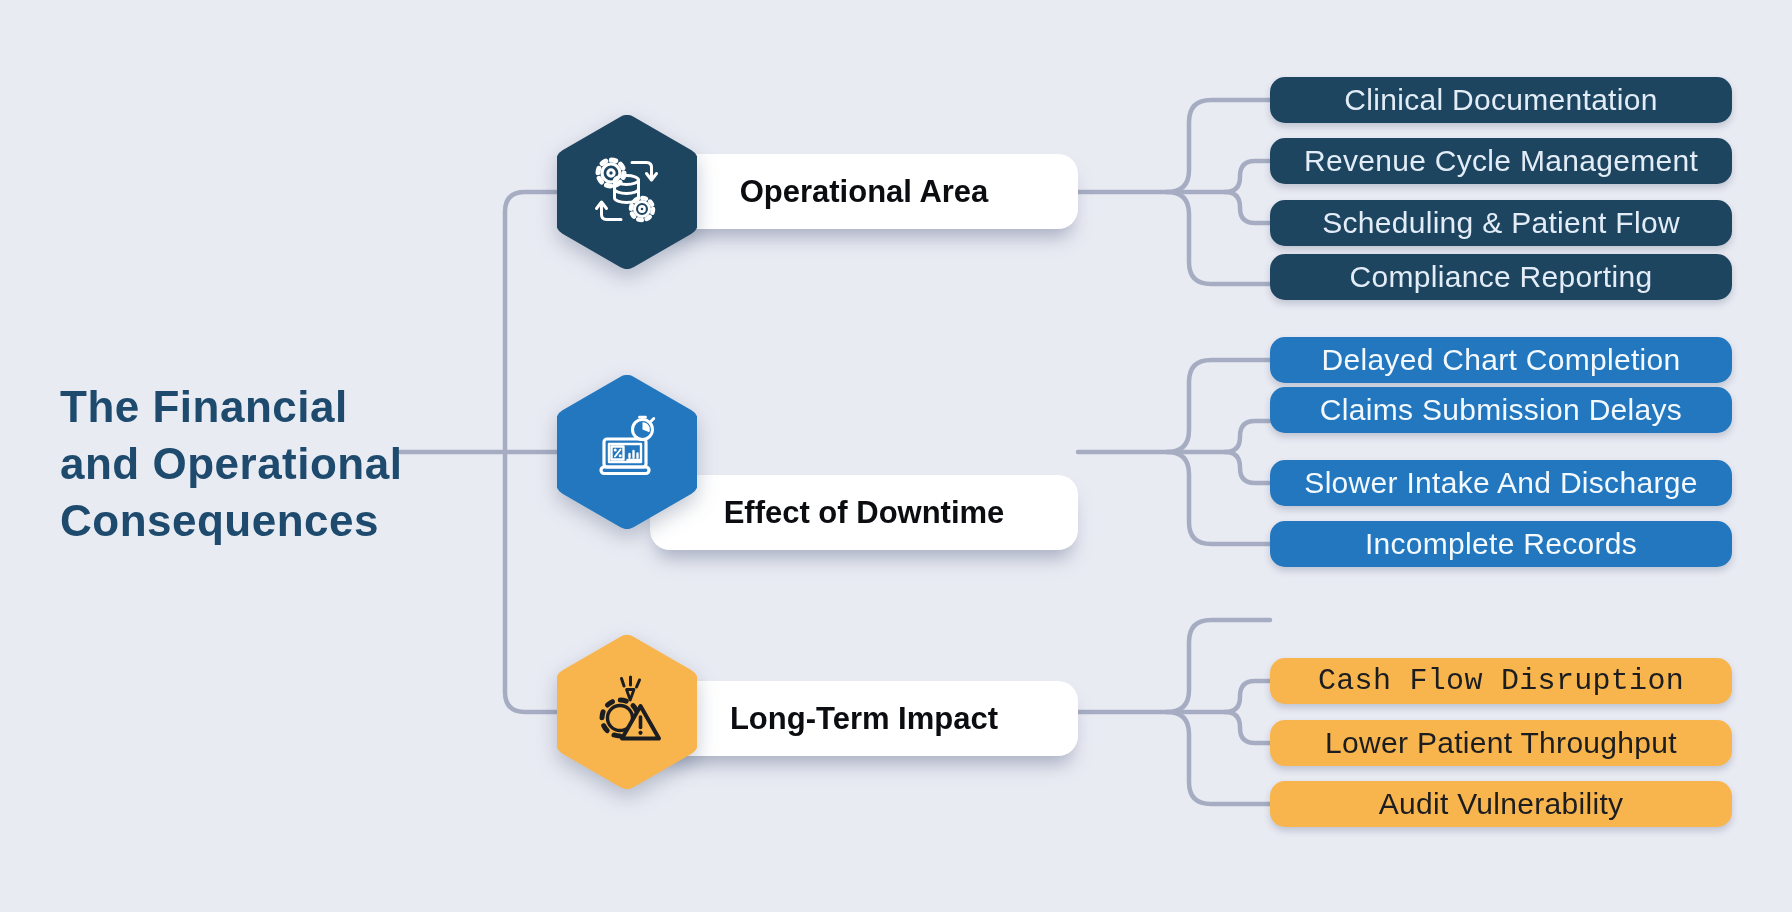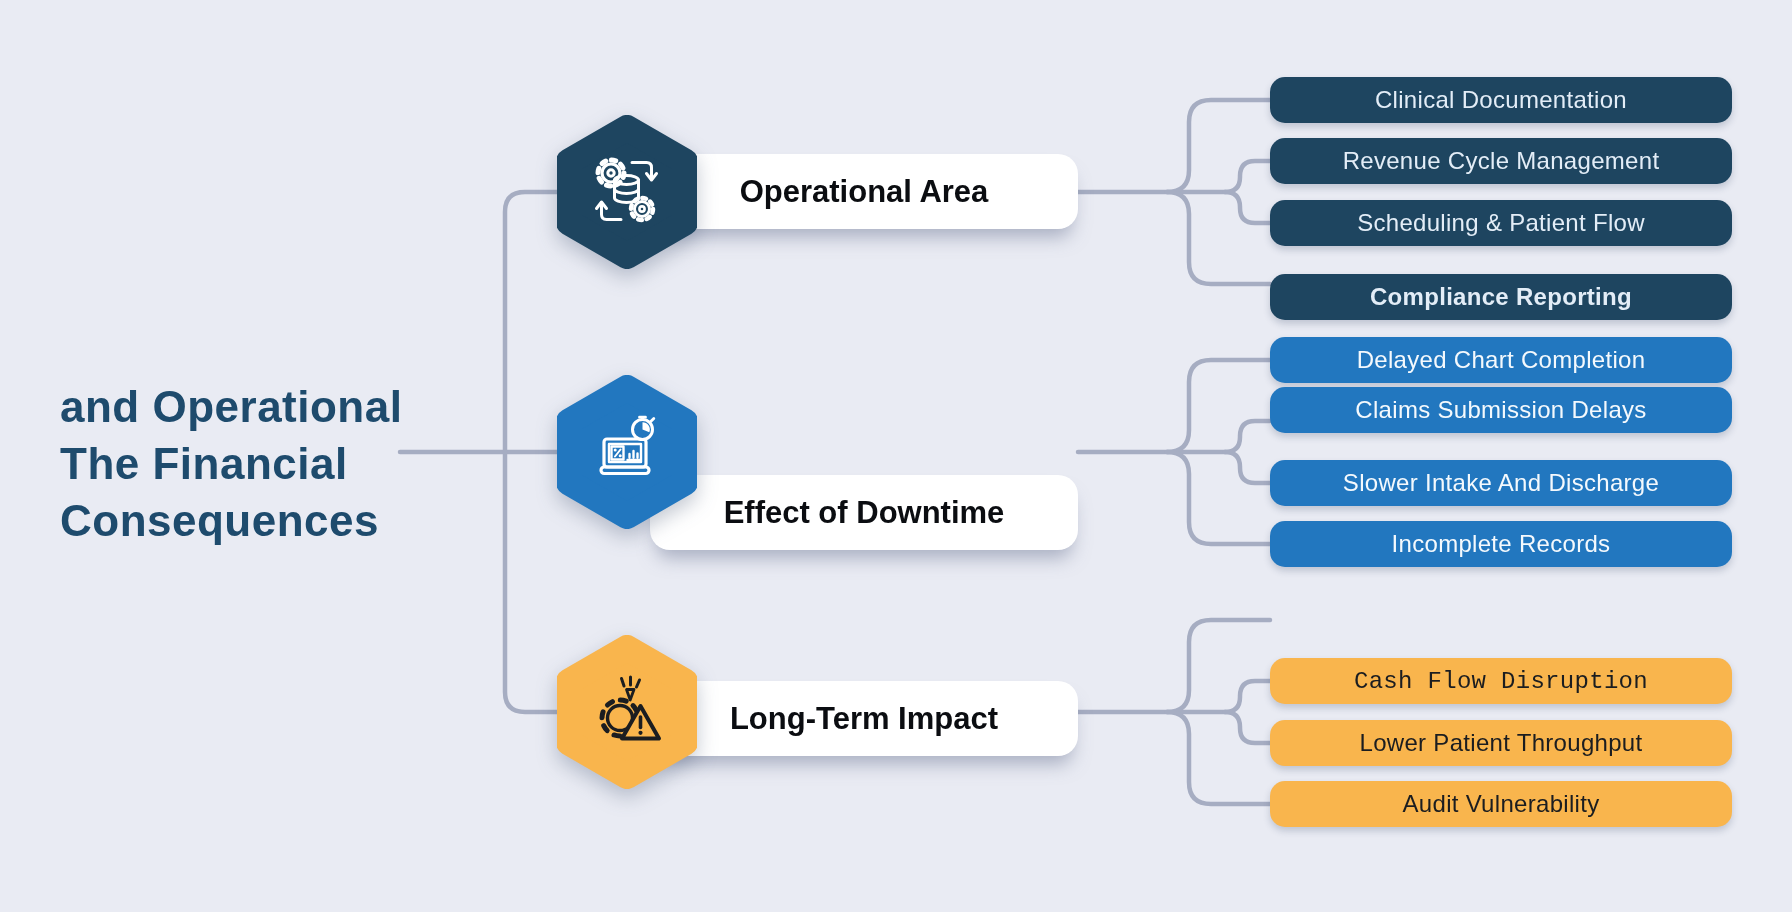--- a/index.html
+++ b/index.html
@@ -24,27 +24,27 @@
 
   .hex{position:absolute;left:557px;width:140px;height:158px;z-index:3;
        filter:drop-shadow(0 8px 10px rgba(44,62,94,.28));}
   .hex-1{top:113px;} .hex-2{top:373px;} .hex-3{top:633px;}
   .hex svg.shape{position:absolute;inset:0;}
   .hex svg.icon{position:absolute;left:32px;top:41px;width:76px;height:76px;}
   .icon .st{stroke:#fff;fill:none;stroke-linecap:round;stroke-linejoin:round;}
   .icon .dk{stroke:var(--pill-text-dark);fill:none;stroke-linecap:round;stroke-linejoin:round;}
 
   .pill{position:absolute;left:1270px;width:462px;height:46px;border-radius:15px;z-index:2;
-        display:flex;align-items:center;justify-content:center;font-size:24px;letter-spacing:.3px;
+        display:flex;align-items:center;justify-content:center;font-size:30px;letter-spacing:.3px;
         box-shadow:0 4px 7px rgba(44,62,94,.22);}
   .pill-navy{background:var(--navy);color:var(--pill-text-light);}
   .pill-blue{background:var(--blue);color:var(--pill-text-white);}
   .pill-orange{background:var(--orange);color:var(--pill-text-dark);}
   
-  .r10{top:77px;} .r11{top:138px;} .r12{top:200px;} .r13{top:274px;font-weight:bold;}
+  .r10{top:77px;} .r11{top:138px;} .r12{top:200px;} .r13{top:254px;}
   .r20{top:337px;} .r21{top:387px;} .r22{top:460px;text-align:right;} .r23{top:521px;}
   .r30{top:597px;} .r31{top:658px;font-family:Liberation Mono, monospace;} .r32{top:720px;} .r33{top:781px;}
 </style>
 </head>
 <body>
 
 <div class="canvas">
 
   <svg class="connectors" width="1792" height="912">
 
@@ -64,22 +64,22 @@
     <path d="M1225 452 q15 0 15 15 v1 q0 15 15 15 h15"></path>
 
     <path d="M1078 712 H1225"></path>
     <path d="M1167 712 q22 0 22 -22 v-48 q0 -22 22 -22 h59"></path>
     <path d="M1167 712 q22 0 22 22 v48 q0 22 22 22 h59"></path>
     <path d="M1225 712 q15 0 15 -15 v-1 q0 -15 15 -15 h15"></path>
     <path d="M1225 712 q15 0 15 15 v1 q0 15 15 15 h15"></path>
   </svg>
 
   <div class="title">
+    <div>The Financial</div>
     <div>and Operational</div>
-    <div>The Financial</div>
     <div>Consequences</div>
   </div>
 
   <div class="hex hex-1">
     <svg class="shape" viewBox="0 0 140 158">
       <polygon points="70,15 128,48.5 128,109.5 70,143 12,109.5 12,48.5" fill="var(--navy)" stroke="var(--navy)" stroke-width="26" stroke-linejoin="round"></polygon>
     </svg>
     <svg class="icon" viewBox="0 0 76 76">
       <circle class="st" cx="22" cy="19" r="13" stroke-width="5" stroke-dasharray="4.5 5.7"></circle>
       <circle class="st" cx="22" cy="19" r="9" stroke-width="3.2"></circle>

